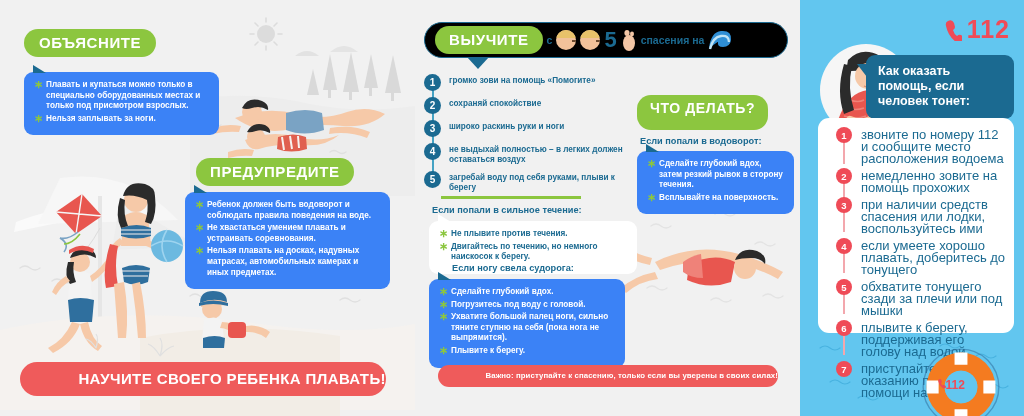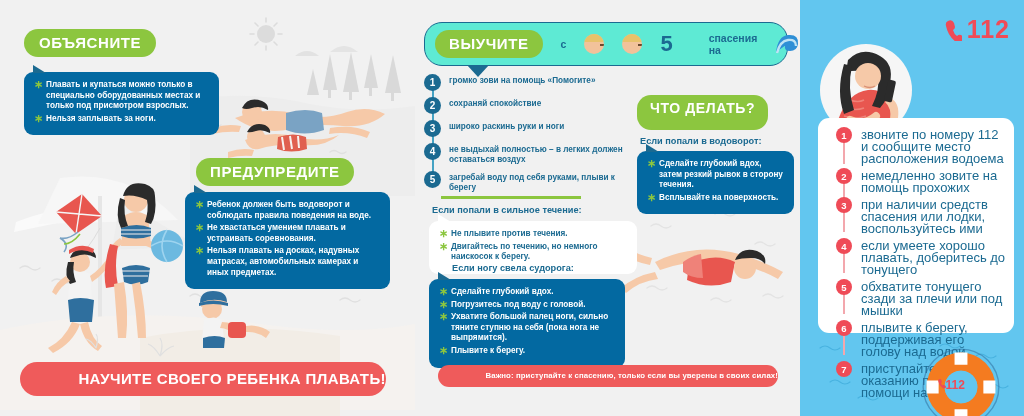--- a/index.html
+++ b/index.html
@@ -19,21 +19,21 @@
   .pill-green {
     display: inline-block; background: #8cc63f; color: #fff;
     font-size: 15px; font-weight: bold; letter-spacing: .6px;
     padding: 5px 14px 6px; border-radius: 14px; white-space: nowrap;
   }
   .pill-red {
     display: inline-block; background: #ef5b5b; color: #fff;
     font-weight: bold; border-radius: 20px; text-align: right;
   }
   .bubble-blue {
-    position: relative; background: #0369a1; color: #fff;
+    position: relative; background: #3b82f6; color: #fff;
     border-radius: 9px; padding: 8px 11px 9px 10px;
   }
   .bubble-blue.tail-tl::after {
     content: ""; position: absolute; left: 9px; top: -7px;
     border-left: 0 solid transparent; border-right: 13px solid transparent;
     border-bottom: 8px solid #1b6a91;
   }
   .bubble-white {
     position: relative; background: #ffffff; color: #1b6a91;
     border-radius: 9px; padding: 8px 11px 9px 10px;
@@ -59,23 +59,23 @@
   .l-bub-1 { position: absolute; left: 24px; top: 72px; width: 195px; }
   .l-head-2 { position: absolute; left: 196px; top: 158px; }
   .l-bub-2 { position: absolute; left: 185px; top: 192px; width: 205px; }
   .l-cta {
     position: absolute; left: 20px; top: 362px; width: 366px;
     font-size: 15px; letter-spacing: .4px; padding: 8px 0 9px;
   }
 
   
   .m-banner {
-    position: absolute; left: 424px - 415px; top: 22px; width: 364px; height: 44px;
-    background: #5eead4; border: 1.6px solid #1b6a91; border-radius: 18px;
-    display: flex; align-items: center; padding: 0 10px; gap: 18px;
+    position: absolute; left: 424px - 415px; top: 22px; width: 364px; height: 36px;
+    background: #000000; border: 1.6px solid #1b6a91; border-radius: 18px;
+    display: flex; align-items: center; padding: 0 10px; gap: 4px;
   }
   .m-banner::after {
     content: ""; position: absolute; left: 42px; bottom: -12px;
     border-left: 11px solid transparent; border-right: 11px solid transparent;
     border-top: 12px solid #1b6a91;
   }
   .rebus-txt { color: #1b6a91; font-size: 10.5px; font-weight: bold; }
   .rebus-num { color: #1b6a91; font-size: 22px; font-weight: bold; line-height: 22px; }
   .face {
     width: 20px; height: 20px; border-radius: 50%; background: #f2c29a;
@@ -448,20 +448,21 @@
       <path d="M64 88 q-12 10 -26 4" stroke="#f6c9a8" stroke-width="8" fill="none" stroke-linecap="round"></path>
     </svg>
 
     <div class="r-112">
       <svg width="17" height="22">
         <path d="M3 2 q4 -2 6 2 l1 4 q0 2 -2 3 q1 4 4 6 q2 -2 4 -1 l3 2 q3 3 0 6 q-3 3 -8 -1 q-8 -6 -10 -16 q-1 -4 2 -5 z" fill="#ef4b57"></path>
       </svg>
       <span class="num112">112</span>
     </div>
 
+    <div class="r-title">Как оказать помощь, если человек тонет:</div>
 
     <div class="r-card">
       <div class="r-step">
         <span class="conn" style="height:24px"></span>
         <span class="num">1</span>
         <span class="txt">звоните по номеру 112 и сообщите место расположения водоема</span>
       </div>
       <div class="r-step" style="min-height:22px">
         <span class="conn" style="height:22px"></span>
         <span class="num">2</span>

